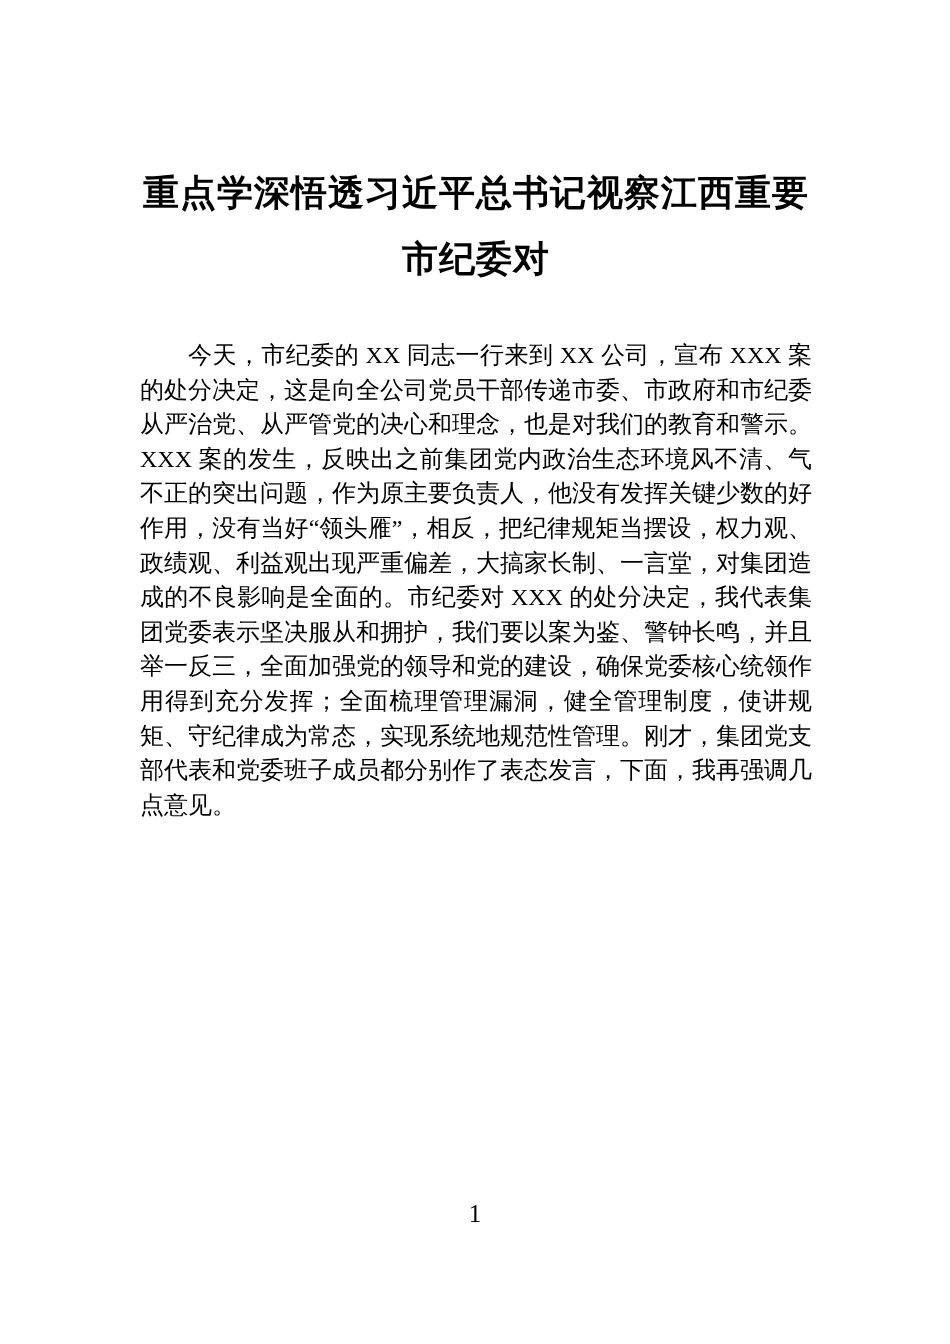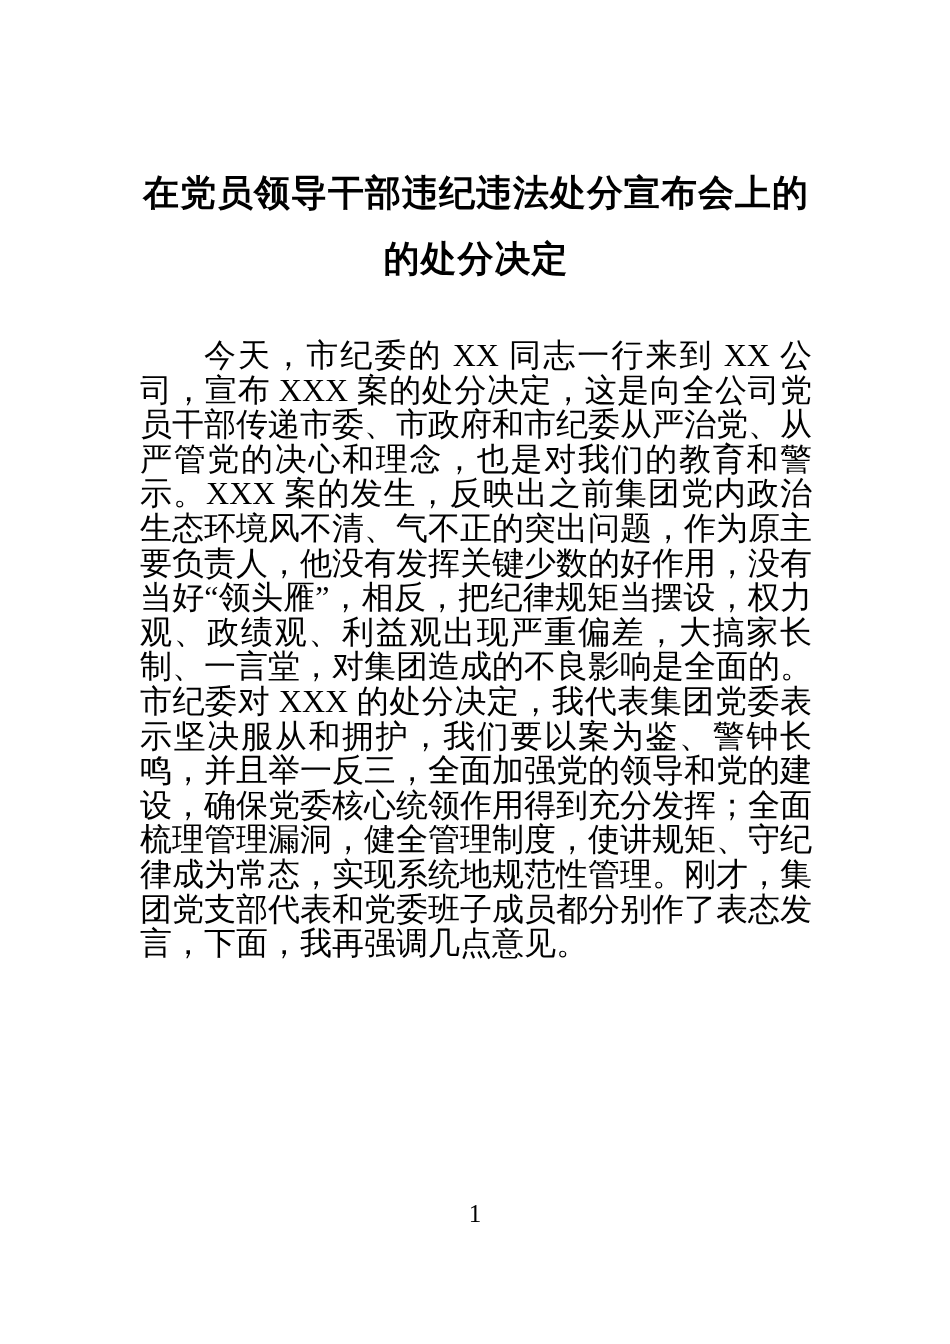--- a/index.html
+++ b/index.html
@@ -23,21 +23,21 @@
     margin: 0 0 46px 0;
     text-align: center;
     font-size: 36px;
     font-weight: bold;
     line-height: 66px;
     letter-spacing: 1px;
   }
   .title-line { display: block; }
   .para {
     margin: 0;
-    font-size: 32px;
+    font-size: 24px;
     line-height: 34.6px;
     text-align: justify;
     text-justify: inter-ideograph;
     text-indent: 2em;
     word-break: break-all;
   }
   .page-number {
     position: absolute;
     left: 0;
     right: 0;
@@ -46,19 +46,19 @@
     font-size: 25px;
     color: #000000;
   }
 </style>
 </head>
 <body>
 
 <div class="page">
   <div class="content">
     <h1 class="doc-title">
-      <span class="title-line">在党员领导干部违纪违法处分宣布会上的</span>
-      <span class="title-line">的处分决定</span>
+      <span class="title-line">重点学深悟透习近平总书记视察江西重要</span>
+      <span class="title-line">市纪委对</span>
     </h1>
     <p class="para">今天，市纪委的 XX 同志一行来到 XX 公司，宣布 XXX 案的处分决定，这是向全公司党员干部传递市委、市政府和市纪委从严治党、从严管党的决心和理念，也是对我们的教育和警示。XXX 案的发生，反映出之前集团党内政治生态环境风不清、气不正的突出问题，作为原主要负责人，他没有发挥关键少数的好作用，没有当好“领头雁”，相反，把纪律规矩当摆设，权力观、政绩观、利益观出现严重偏差，大搞家长制、一言堂，对集团造成的不良影响是全面的。市纪委对 XXX 的处分决定，我代表集团党委表示坚决服从和拥护，我们要以案为鉴、警钟长鸣，并且举一反三，全面加强党的领导和党的建设，确保党委核心统领作用得到充分发挥；全面梳理管理漏洞，健全管理制度，使讲规矩、守纪律成为常态，实现系统地规范性管理。刚才，集团党支部代表和党委班子成员都分别作了表态发言，下面，我再强调几点意见。</p>
   </div>
   <div class="page-number">1</div>
 </div>
 
 </body></html>

